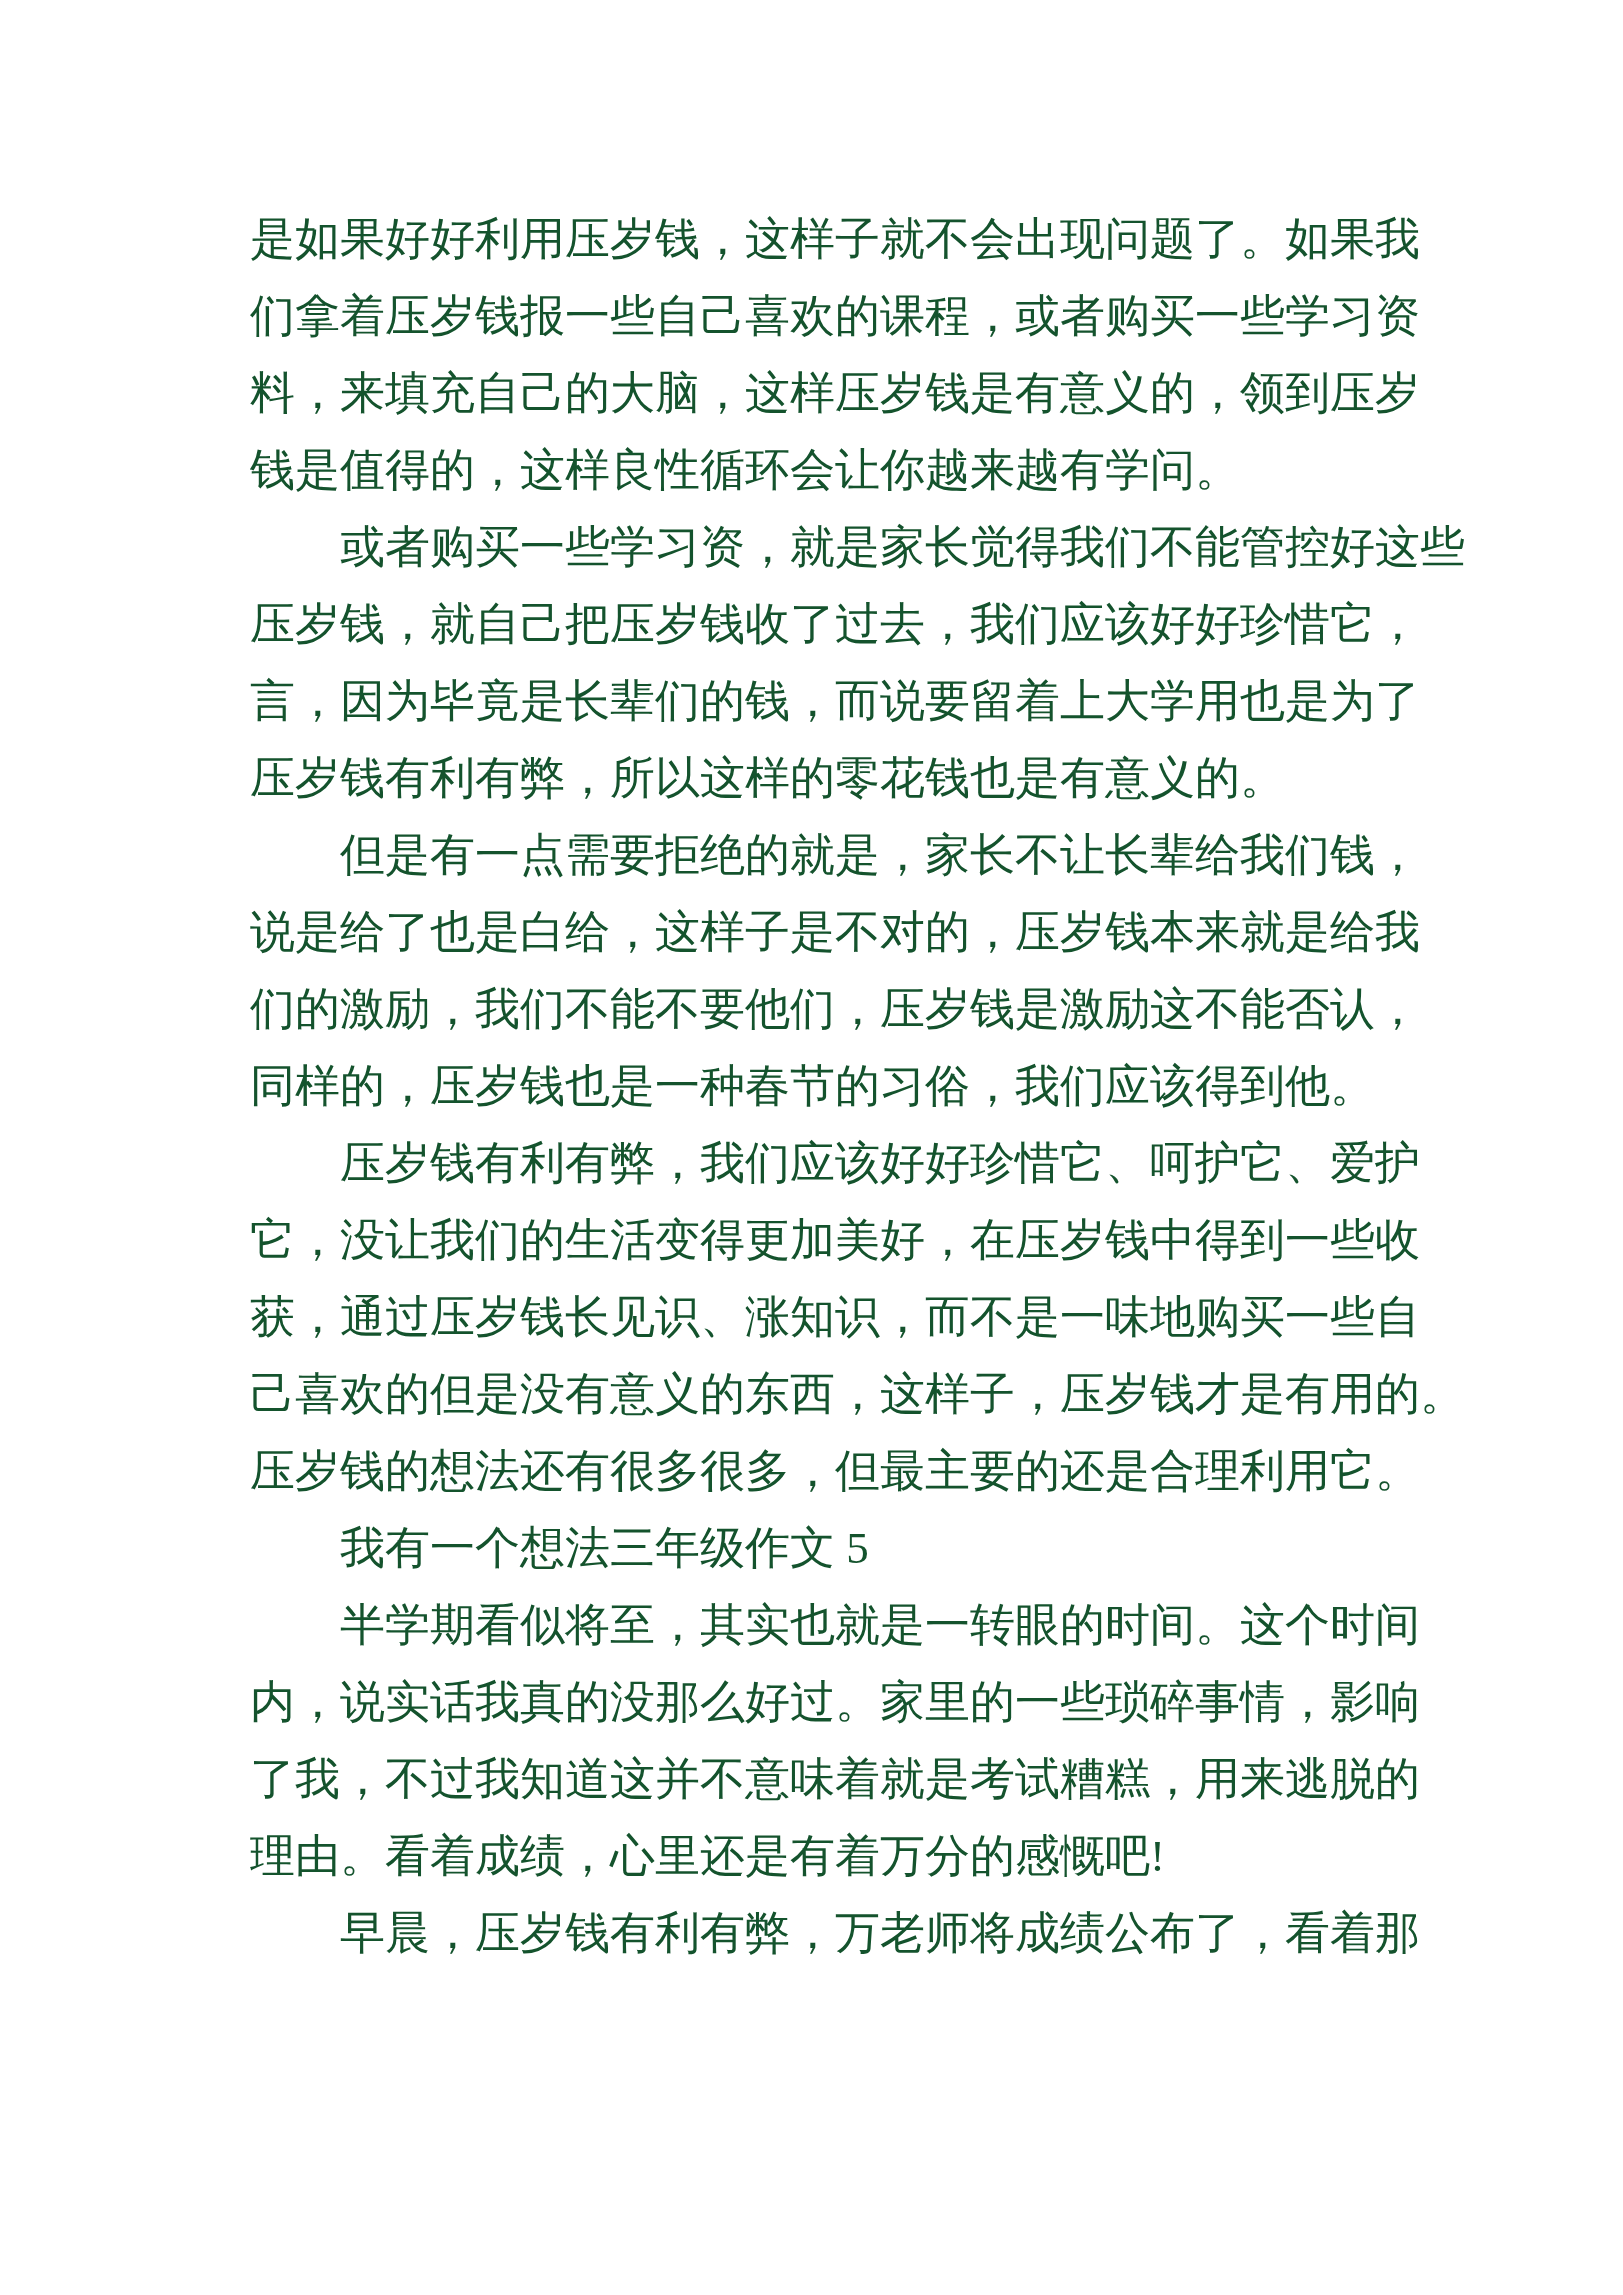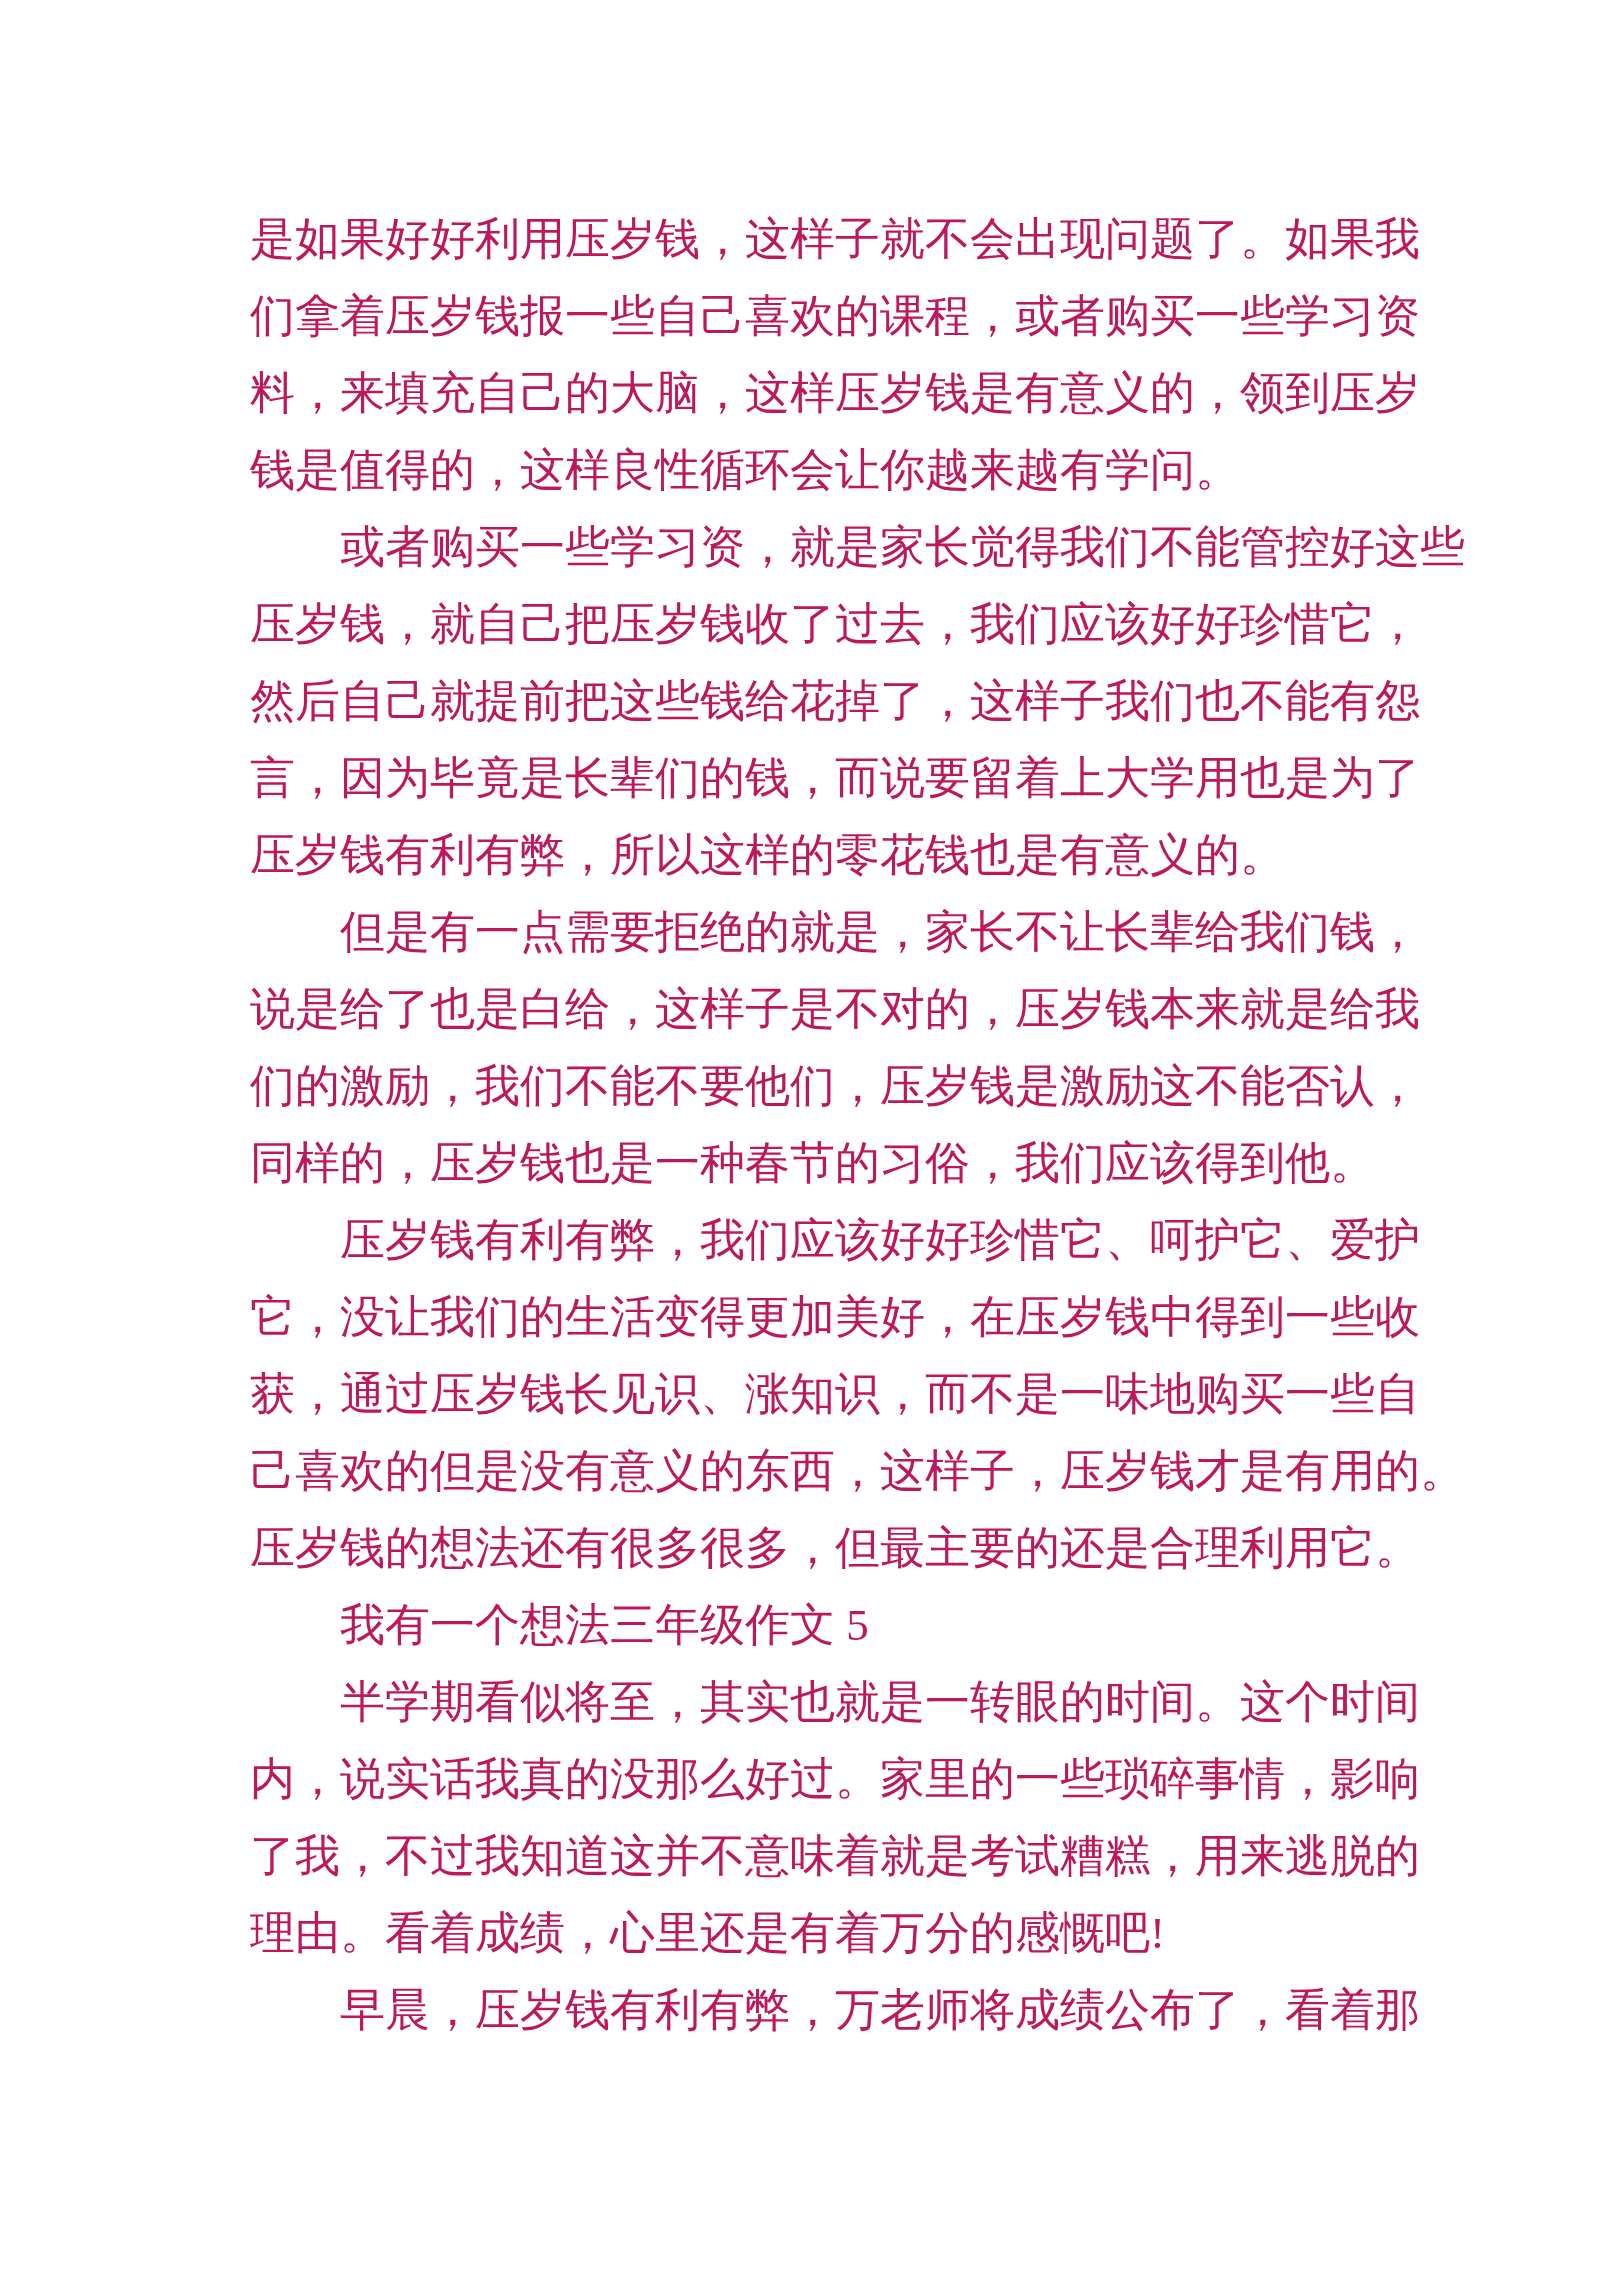--- a/index.html
+++ b/index.html
@@ -15,39 +15,38 @@
     background: #ffffff;
     padding-top: 201px;
     padding-left: 250px;
   }
   .line {
     font-family: "Liberation Serif", "DejaVu Serif", serif;
     font-weight: normal;
     font-size: 45px;
     height: 77px;
     line-height: 77px;
-    color: #be185d;
+    color: #14532d;
     white-space: nowrap;
     letter-spacing: 0;
   }
   .line.indent {
     padding-left: 90px;
   }
 </style>
 </head>
 <body>
 
 <div class="page">
   <div class="line">是如果好好利用压岁钱，这样子就不会出现问题了。如果我</div>
   <div class="line">们拿着压岁钱报一些自己喜欢的课程，或者购买一些学习资</div>
   <div class="line">料，来填充自己的大脑，这样压岁钱是有意义的，领到压岁</div>
   <div class="line">钱是值得的，这样良性循环会让你越来越有学问。</div>
   <div class="line indent">或者购买一些学习资，就是家长觉得我们不能管控好这些</div>
   <div class="line">压岁钱，就自己把压岁钱收了过去，我们应该好好珍惜它，</div>
-  <div class="line">然后自己就提前把这些钱给花掉了，这样子我们也不能有怨</div>
   <div class="line">言，因为毕竟是长辈们的钱，而说要留着上大学用也是为了</div>
   <div class="line">压岁钱有利有弊，所以这样的零花钱也是有意义的。</div>
   <div class="line indent">但是有一点需要拒绝的就是，家长不让长辈给我们钱，</div>
   <div class="line">说是给了也是白给，这样子是不对的，压岁钱本来就是给我</div>
   <div class="line">们的激励，我们不能不要他们，压岁钱是激励这不能否认，</div>
   <div class="line">同样的，压岁钱也是一种春节的习俗，我们应该得到他。</div>
   <div class="line indent">压岁钱有利有弊，我们应该好好珍惜它、呵护它、爱护</div>
   <div class="line">它，没让我们的生活变得更加美好，在压岁钱中得到一些收</div>
   <div class="line">获，通过压岁钱长见识、涨知识，而不是一味地购买一些自</div>
   <div class="line">己喜欢的但是没有意义的东西，这样子，压岁钱才是有用的。</div>

